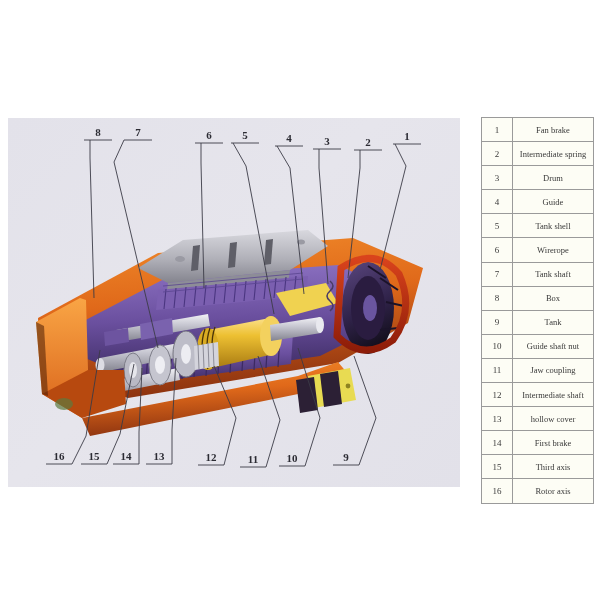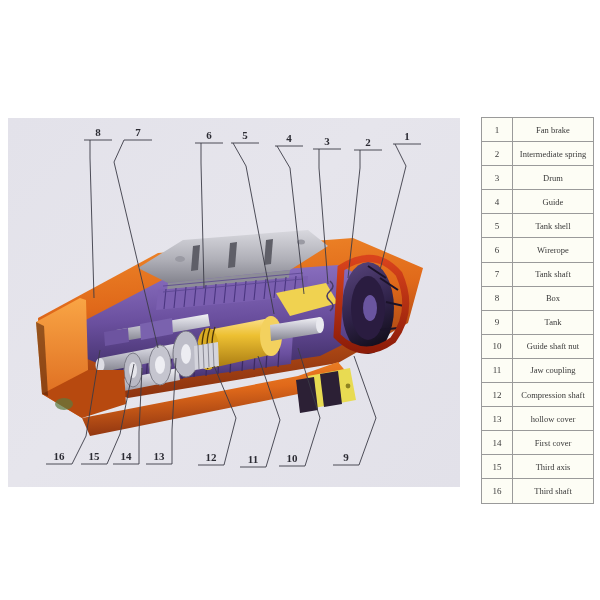--- a/index.html
+++ b/index.html
@@ -360,34 +360,34 @@
         <tr>
           <td class="num">10</td>
           <td class="desc">Guide shaft nut</td>
         </tr>
         <tr>
           <td class="num">11</td>
           <td class="desc">Jaw coupling</td>
         </tr>
         <tr>
           <td class="num">12</td>
-          <td class="desc">Compression shaft</td>
+          <td class="desc">Intermediate shaft</td>
         </tr>
         <tr>
           <td class="num">13</td>
           <td class="desc">hollow cover</td>
         </tr>
         <tr>
           <td class="num">14</td>
-          <td class="desc">First cover</td>
+          <td class="desc">First brake</td>
         </tr>
         <tr>
           <td class="num">15</td>
           <td class="desc">Third axis</td>
         </tr>
         <tr>
           <td class="num">16</td>
-          <td class="desc">Third shaft</td>
+          <td class="desc">Rotor axis</td>
         </tr>
       </tbody>
   </table>
 
 </div>
 
 </body></html>

